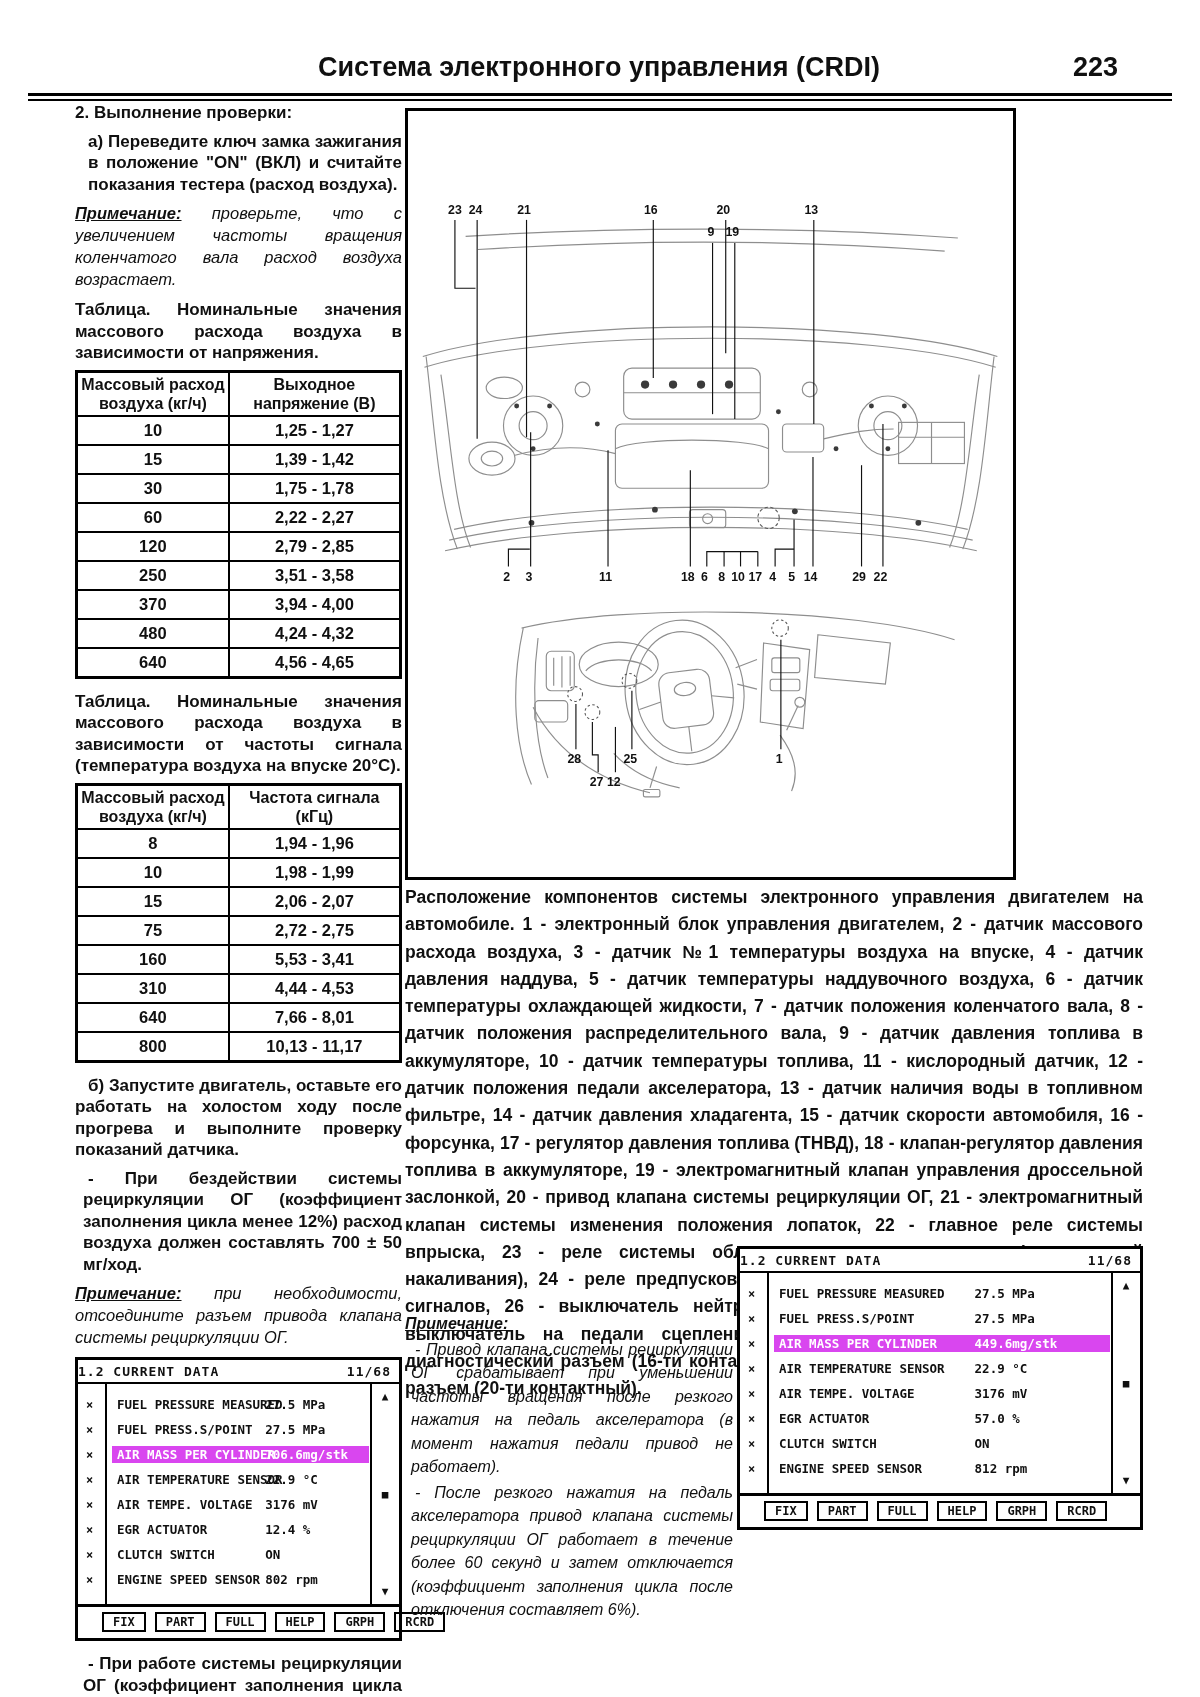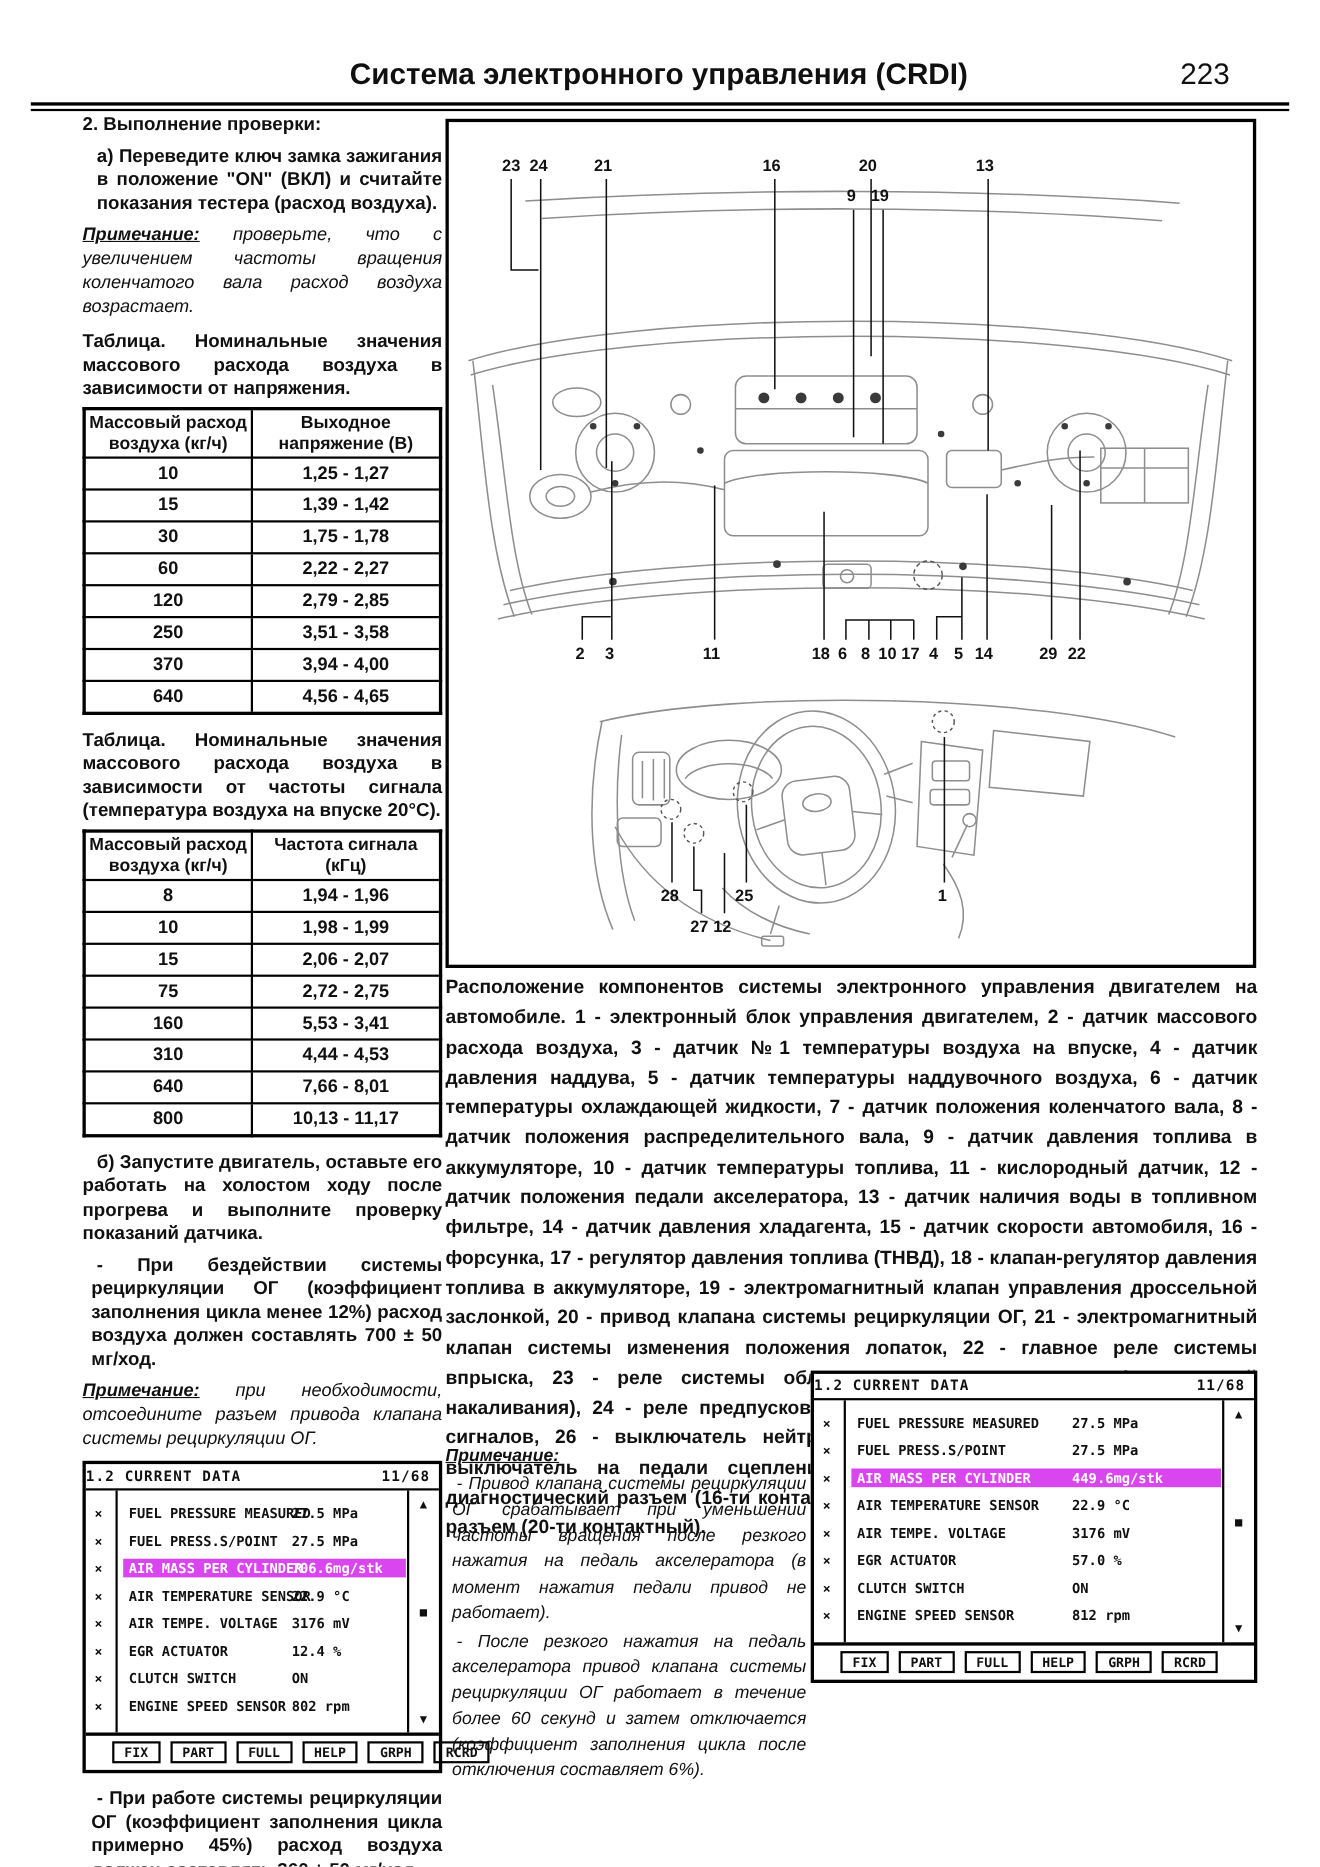--- a/index.html
+++ b/index.html
@@ -2,21 +2,21 @@
 <html><head>
 <meta charset="utf-8">
 <style>
   html,body{margin:0;padding:0;}
   body{
     width:1200px;height:1697px;position:relative;background:#fff;color:#101010;
     font-family:"Liberation Sans",sans-serif;
   }
   
   .hdr-title{position:absolute;left:318px;top:52px;font-size:27px;font-weight:bold;white-space:nowrap;}
-  .hdr-page{position:absolute;right:82px;top:52px;font-size:27px;font-weight:normal;text-align:center;}
+  .hdr-page{position:absolute;right:82px;top:52px;font-size:27px;font-weight:bold;text-align:center;}
   .hdr-rule{position:absolute;left:28px;right:28px;top:93px;height:3px;
     border-top:3px solid #000;border-bottom:2px solid #000;}
   
   .leftcol{position:absolute;left:75px;top:102px;width:327px;}
   .b{margin:0 0 7px 0;font-weight:bold;font-size:17px;line-height:21.5px;text-align:justify;}
   .pad{padding-left:13px;}
   .hang{text-indent:13px;}
   .bullet{padding-left:8px;text-indent:5px;}
   .note{margin:2px 0 9px 0;font-style:italic;font-size:16.5px;line-height:22px;text-align:justify;}
   .note-label{font-weight:bold;text-decoration:underline;margin-top:21px;}
@@ -39,21 +39,21 @@
   .scr-x{position:absolute;left:8px;font-size:12px;}
   .scr-main{flex:1;display:flex;align-items:center;padding:1px 5px;font-size:12.5px;}
   .scr-label{width:60%;white-space:nowrap;}
   .scr-val{flex:1;white-space:nowrap;}
   .scr-row.hl .scr-main{background:#d946ef;color:#fff;}
   .scr-scroll{position:absolute;right:5px;top:6px;bottom:6px;width:18px;display:flex;
     flex-direction:column;justify-content:space-between;align-items:center;font-size:11px;}
   .scr-btns{display:flex;gap:9px;border-top:3px solid #000;padding:5px 4px 6px 24px;}
   .scr-btn{border:2px solid #000;font-size:12px;padding:1px 9px;}
   
-  .figure{position:absolute;left:405px;top:108px;width:737px;height:772px;
+  .figure{position:absolute;left:405px;top:108px;width:611px;height:772px;
     border:3px solid #000;box-sizing:border-box;background:#fff;}
   .figure svg{width:100%;height:100%;}
   
   .figcaption{position:absolute;left:405px;top:884px;width:738px;margin:0;
     font-weight:bold;font-size:17.5px;line-height:27.3px;text-align:justify;}
   .notecol{position:absolute;left:405px;top:1312px;width:328px;}
   .notecol .note{margin:0 0 2px 0;font-size:16px;line-height:23.5px;}
   .notecol .note-item{margin:0 0 2px 0;font-style:italic;font-size:16px;line-height:23.5px;
     text-align:justify;padding-left:6px;text-indent:4px;}
   .scanner2pos{position:absolute;left:737px;top:1246px;width:400px;margin:0;}
@@ -103,20 +103,24 @@
           <td>120</td>
           <td>2,79 - 2,85</td>
         </tr>
         <tr>
           <td>250</td>
           <td>3,51 - 3,58</td>
         </tr>
         <tr>
           <td>370</td>
           <td>3,94 - 4,00</td>
+        </tr>
+        <tr>
+          <td>480</td>
+          <td>4,24 - 4,32</td>
         </tr>
         <tr>
           <td>640</td>
           <td>4,56 - 4,65</td>
         </tr>
       </tbody>
     </table>
 
   <p class="tcap">Таблица. Номинальные значения массового расхода воздуха в зависимости от частоты сигнала (температура воздуха на впуске 20°С).</p>
   <table id="table2">

